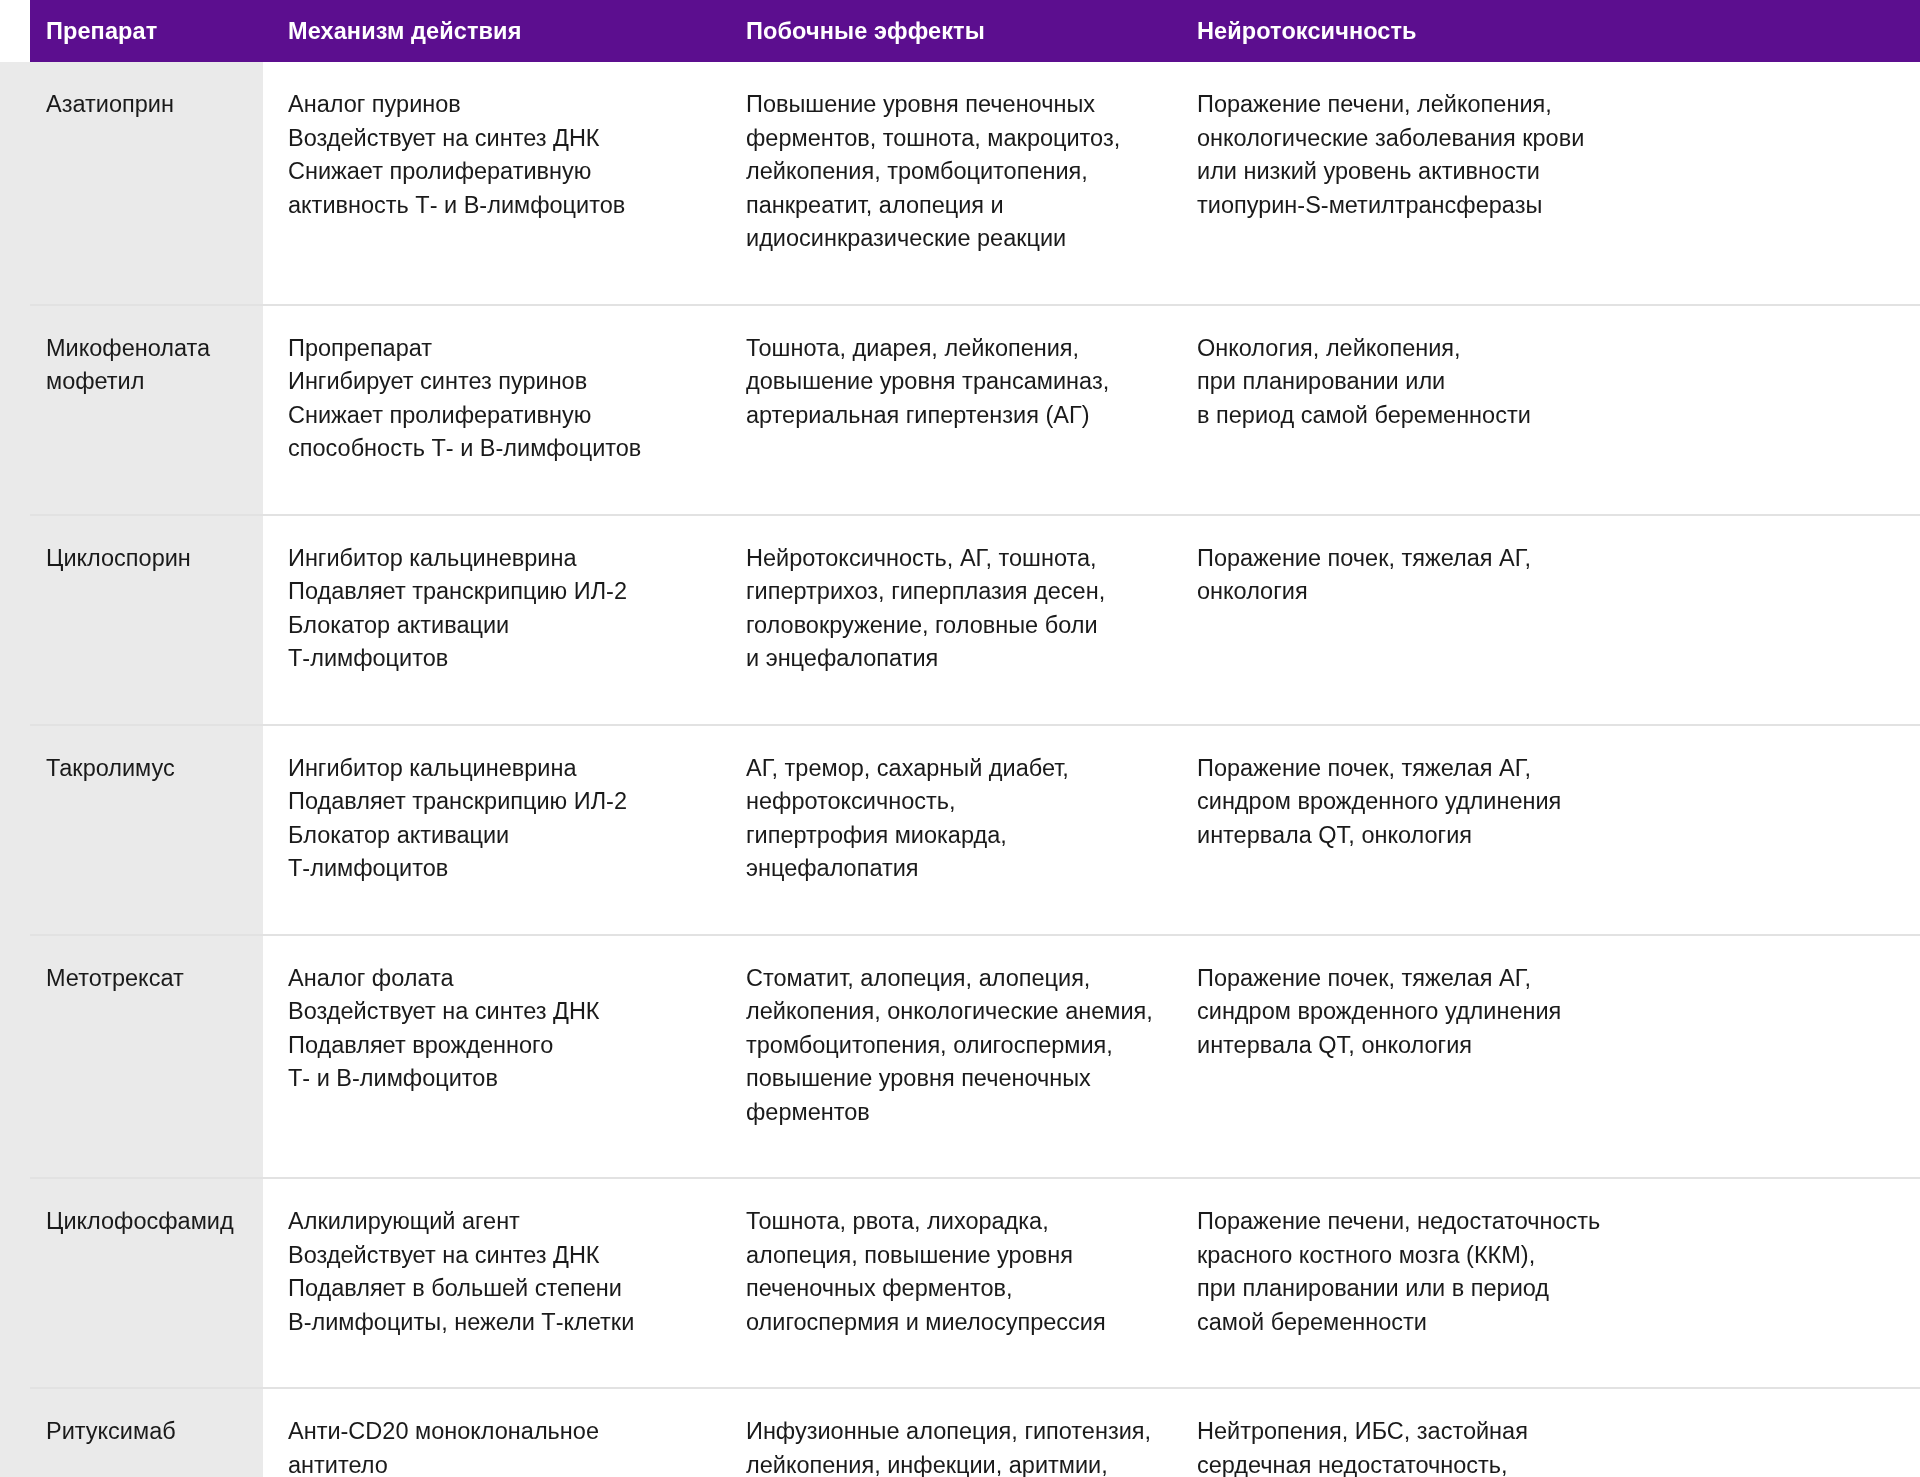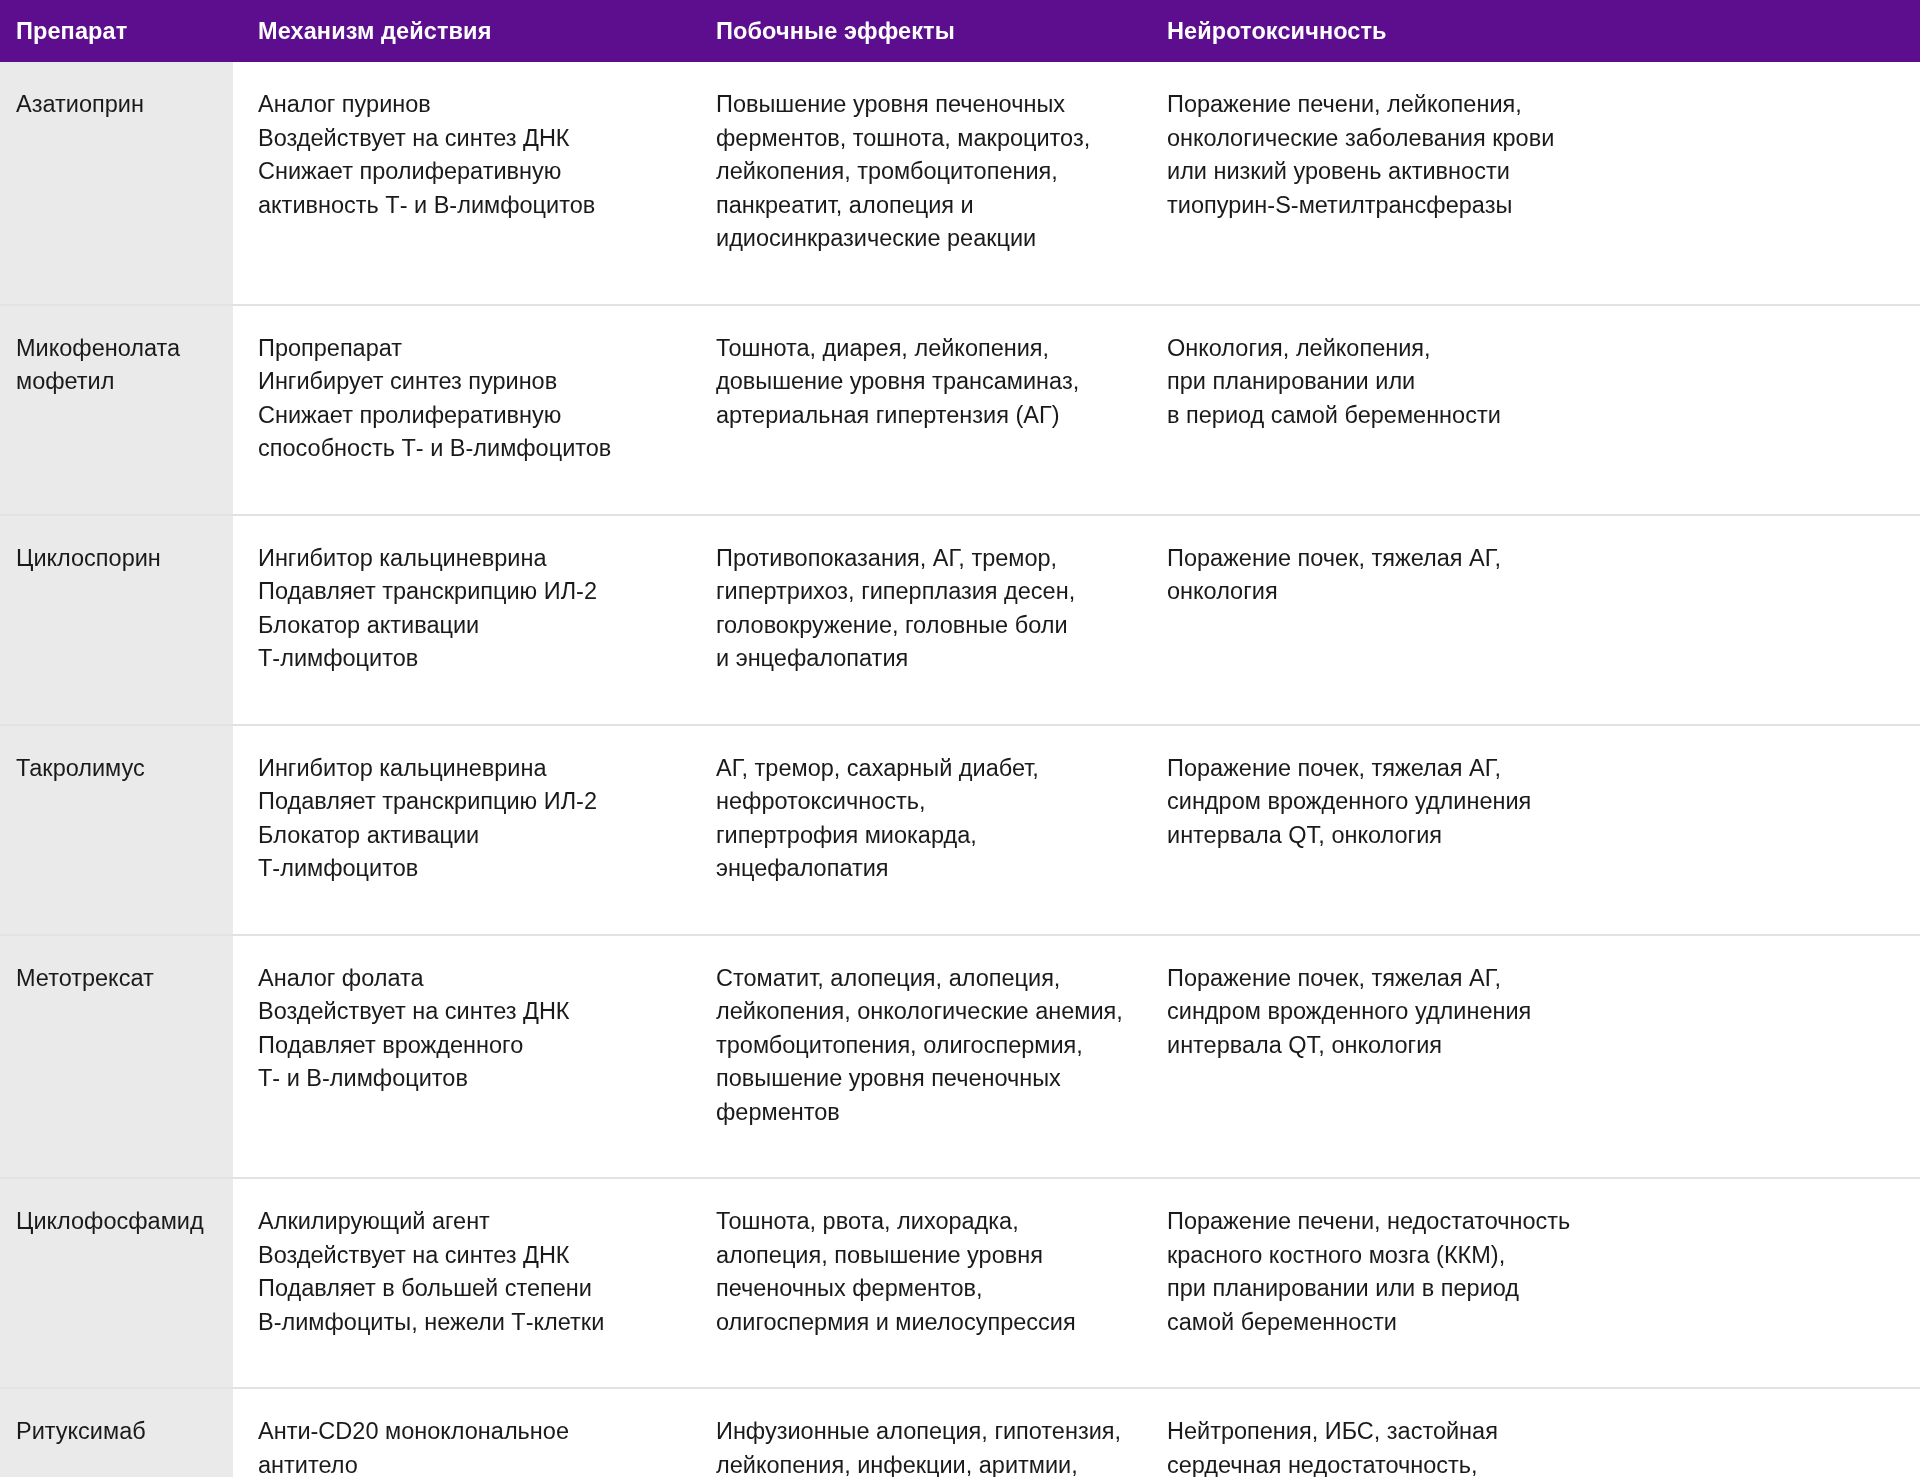--- a/index.html
+++ b/index.html
@@ -14,20 +14,21 @@
     font-family: "Liberation Sans", "DejaVu Sans", sans-serif;
     color: #1a1a1a;
     overflow: hidden;
   }
 
   .table-root {
     position: relative;
     width: 1920px;
     height: 1211px;
     box-sizing: border-box;
+    padding-left: 30px;
   }
 
   
   .drug-band {
     position: absolute;
     left: 0;
     top: 62px;
     width: 233px;
     height: 1415px;
     background: #eaeaea;
@@ -159,21 +160,21 @@
           <td class="drug">
             <span class="wrapline">Циклоспорин</span>
           </td>
           <td class="mech">
             <span class="line">Ингибитор кальциневрина</span>
             <span class="line">Подавляет транскрипцию ИЛ-2</span>
             <span class="line">Блокатор активации</span>
             <span class="line">Т-лимфоцитов</span>
           </td>
           <td class="side">
-            <span class="line">Противопоказания, АГ, тремор,</span>
+            <span class="line">Нейротоксичность, АГ, тошнота,</span>
             <span class="line">гипертрихоз, гиперплазия десен,</span>
             <span class="line">головокружение, головные боли</span>
             <span class="line">и энцефалопатия</span>
           </td>
           <td class="contra">
             <span class="line">Поражение почек, тяжелая АГ,</span>
             <span class="line">онкология</span>
           </td>
         </tr>
         <tr>

